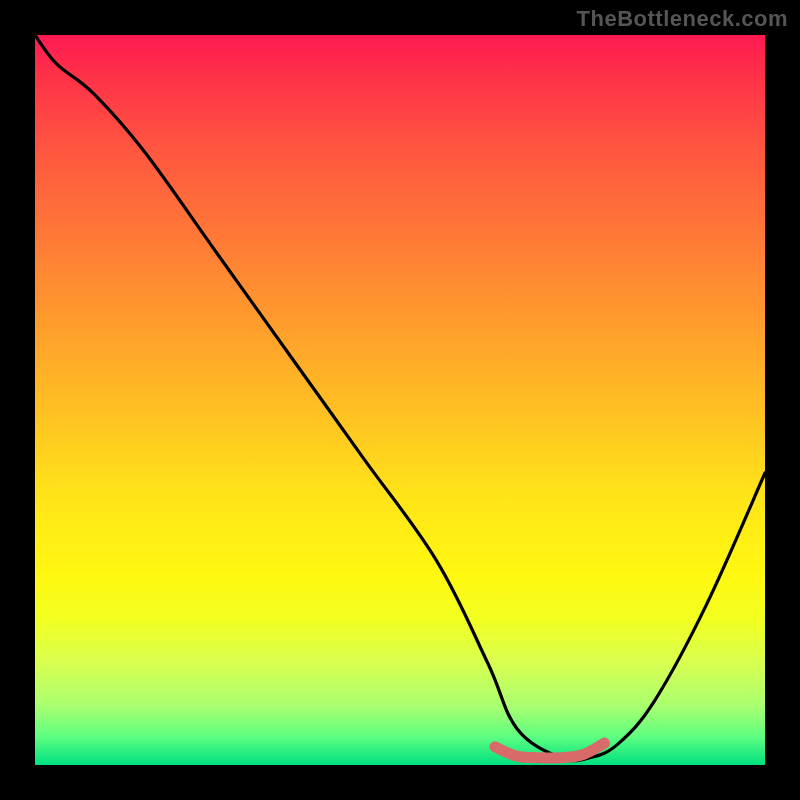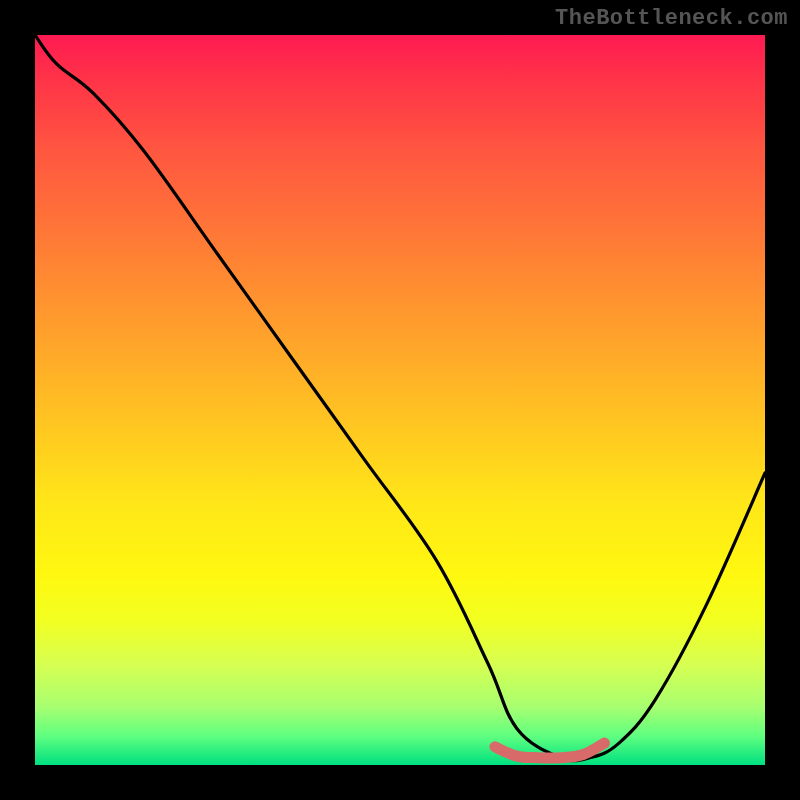--- a/index.html
+++ b/index.html
@@ -41,21 +41,20 @@
   }
   .watermark {
     position: absolute;
     top: 6px;
     right: 12px;
     color: #555;
     font-size: 22px;
     font-weight: 600;
     letter-spacing: 0.5px;
     z-index: 5;
-    font-family: Liberation Mono, monospace;
   }
   svg.curve {
     position: absolute;
     inset: 0;
     z-index: 3;
   }
 </style>
 </head>
 <body>
 

